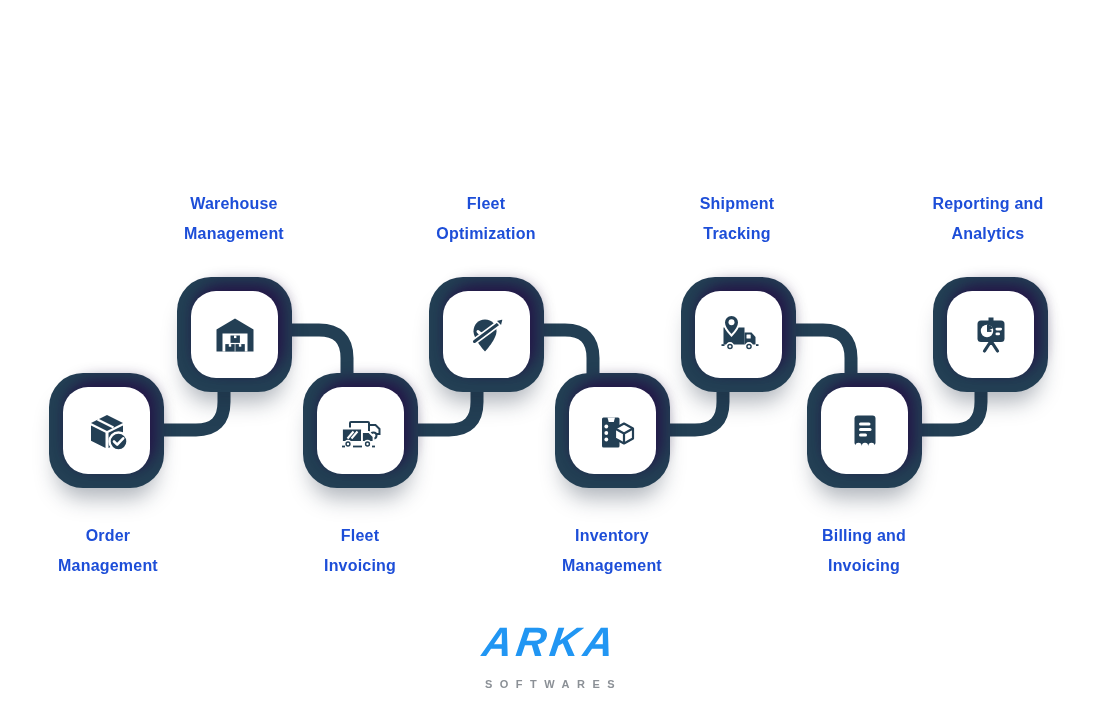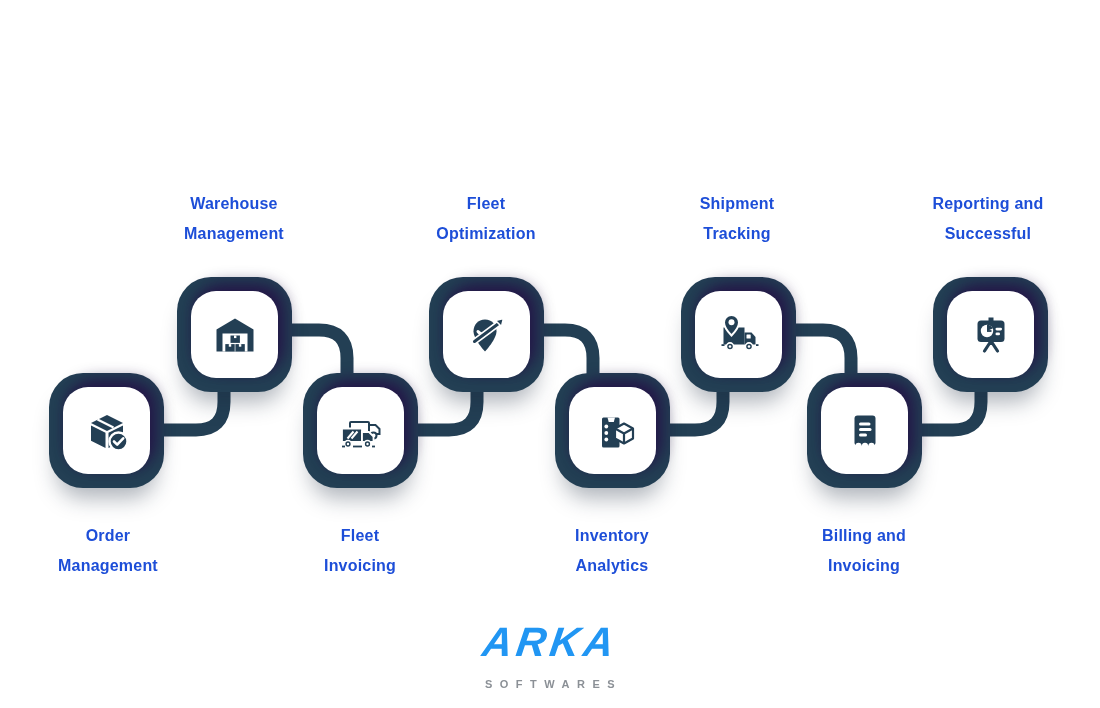--- a/index.html
+++ b/index.html
@@ -206,26 +206,26 @@
 
   <div class="module-label lbl-order">Order
 Management</div>
   <div class="module-label lbl-warehouse">Warehouse
 Management</div>
   <div class="module-label lbl-fleet">Fleet
 Invoicing</div>
   <div class="module-label lbl-route">Fleet
 Optimization</div>
   <div class="module-label lbl-inventory">Inventory
-Analytics</div>
+Management</div>
   <div class="module-label lbl-billing">Billing and
 Invoicing</div>
   <div class="module-label lbl-shipment">Shipment
 Tracking</div>
   <div class="module-label lbl-reporting">Reporting and
-Successful</div>
+Analytics</div>
 
   <div class="logo">
     <div class="logo-name">ARKA</div>
     <div class="logo-sub">SOFTWARES</div>
   </div>
 
 </div>
 
 </body></html>

